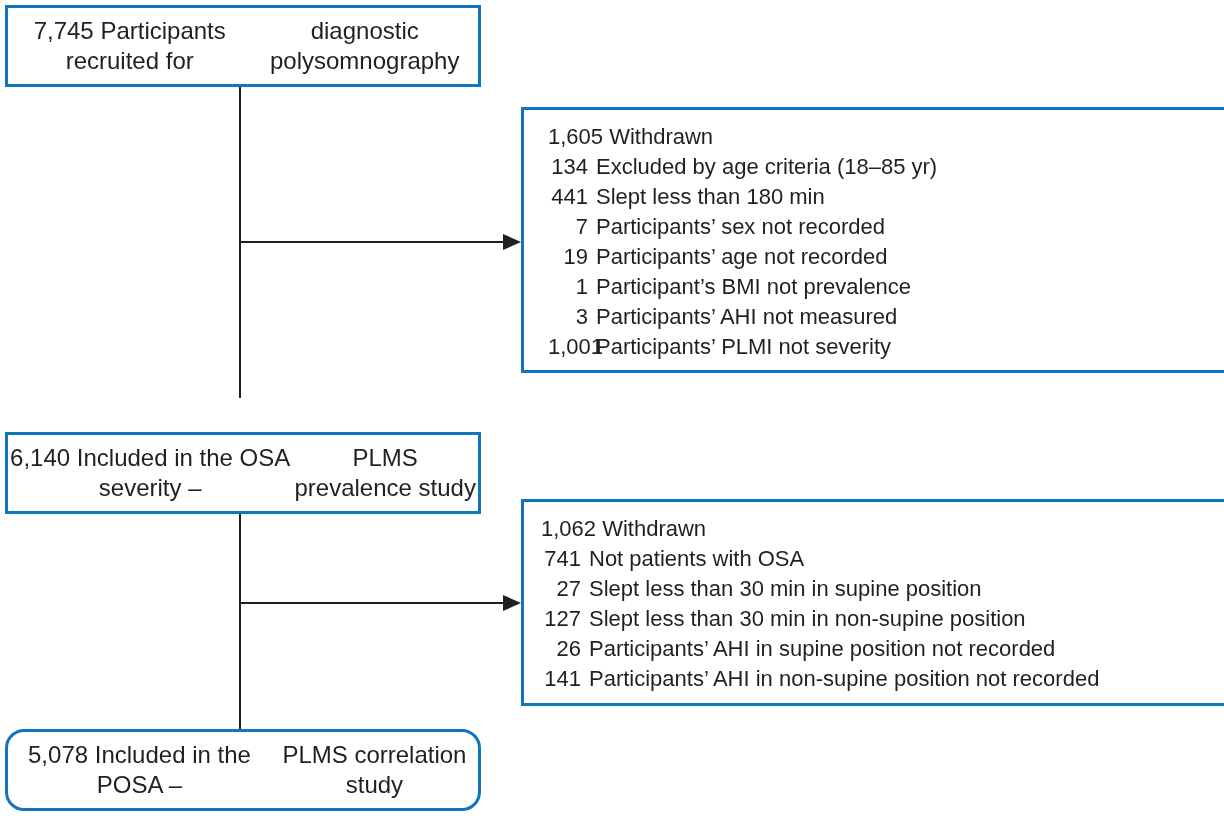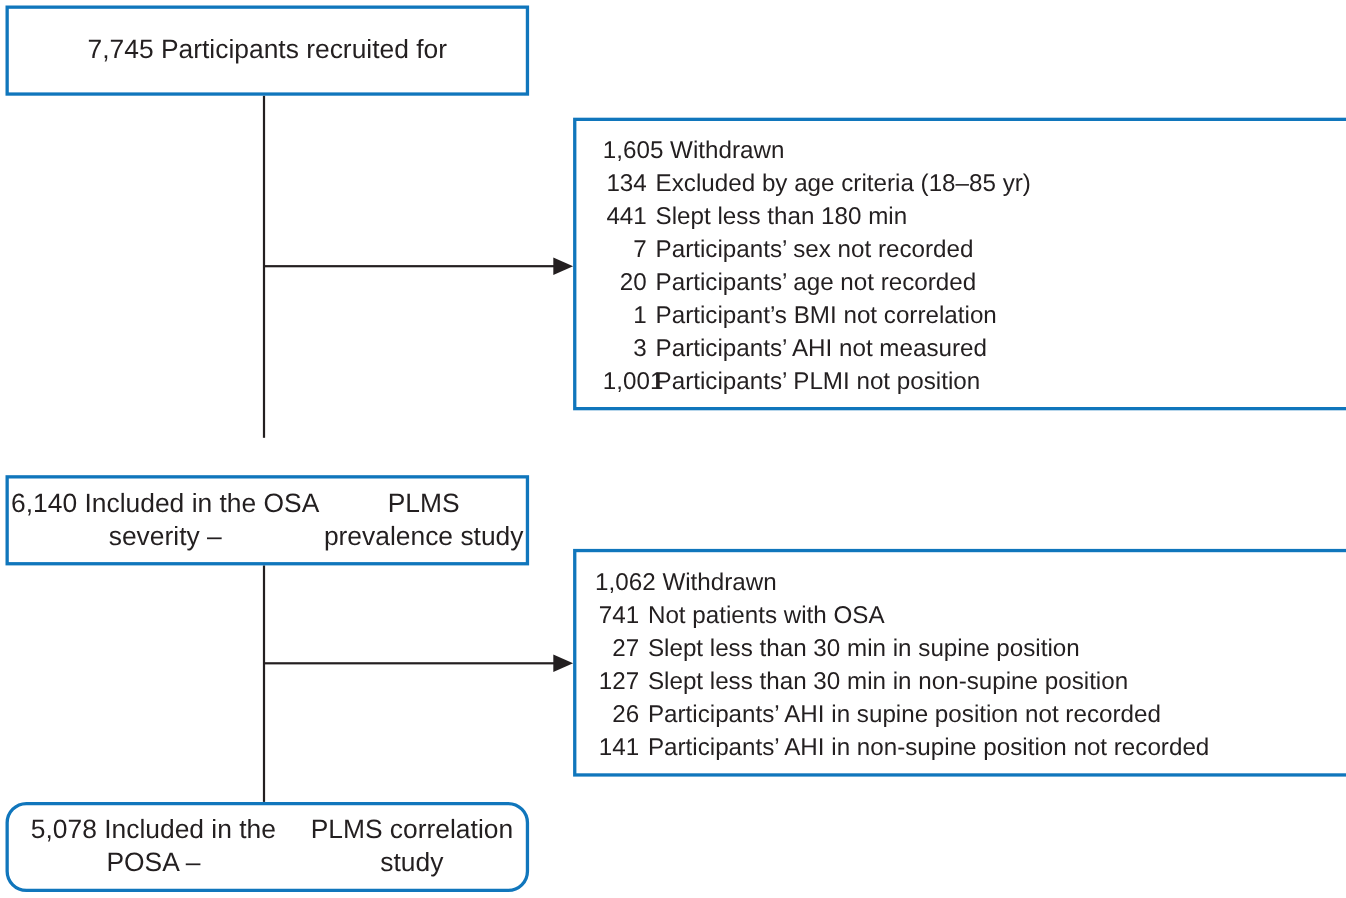--- a/index.html
+++ b/index.html
@@ -80,52 +80,53 @@
   <div class="vline" style="top:481px; height:248px;"></div>
 
   <div class="hline" style="top:241px; width:264px;"></div>
   <div class="arrowhead" style="left:503px; top:234px;"></div>
 
   <div class="hline" style="top:602px; width:264px;"></div>
   <div class="arrowhead" style="left:503px; top:595px;"></div>
 
   <div class="box center-box" style="top:5px;">
     <div>7,745 Participants recruited for</div>
+    <div>diagnostic polysomnography</div>
   </div>
 
   <div class="box detail-box w1" style="top:107px; height:266px;">
     <div class="detail-inner">
       <div class="d-title">1,605 Withdrawn</div>
       <div class="d-row">
         <span class="d-num">134</span>
         <span class="d-label">Excluded by age criteria (18–85 yr)</span>
       </div>
       <div class="d-row">
         <span class="d-num">441</span>
         <span class="d-label">Slept less than 180 min</span>
       </div>
       <div class="d-row">
         <span class="d-num">7</span>
         <span class="d-label">Participants’ sex not recorded</span>
       </div>
       <div class="d-row">
-        <span class="d-num">20</span>
+        <span class="d-num">19</span>
         <span class="d-label">Participants’ age not recorded</span>
       </div>
       <div class="d-row">
         <span class="d-num">1</span>
-        <span class="d-label">Participant’s BMI not correlation</span>
+        <span class="d-label">Participant’s BMI not prevalence</span>
       </div>
       <div class="d-row">
         <span class="d-num">3</span>
         <span class="d-label">Participants’ AHI not measured</span>
       </div>
       <div class="d-row">
         <span class="d-num">1,001</span>
-        <span class="d-label">Participants’ PLMI not position</span>
+        <span class="d-label">Participants’ PLMI not severity</span>
       </div>
     </div>
   </div>
 
   <div class="box center-box" style="top:398px;margin-top:34px;">
     <div>6,140 Included in the OSA severity –</div>
     <div>PLMS prevalence study</div>
   </div>
 
   <div class="box detail-box w2" style="top:499px; height:207px;">

